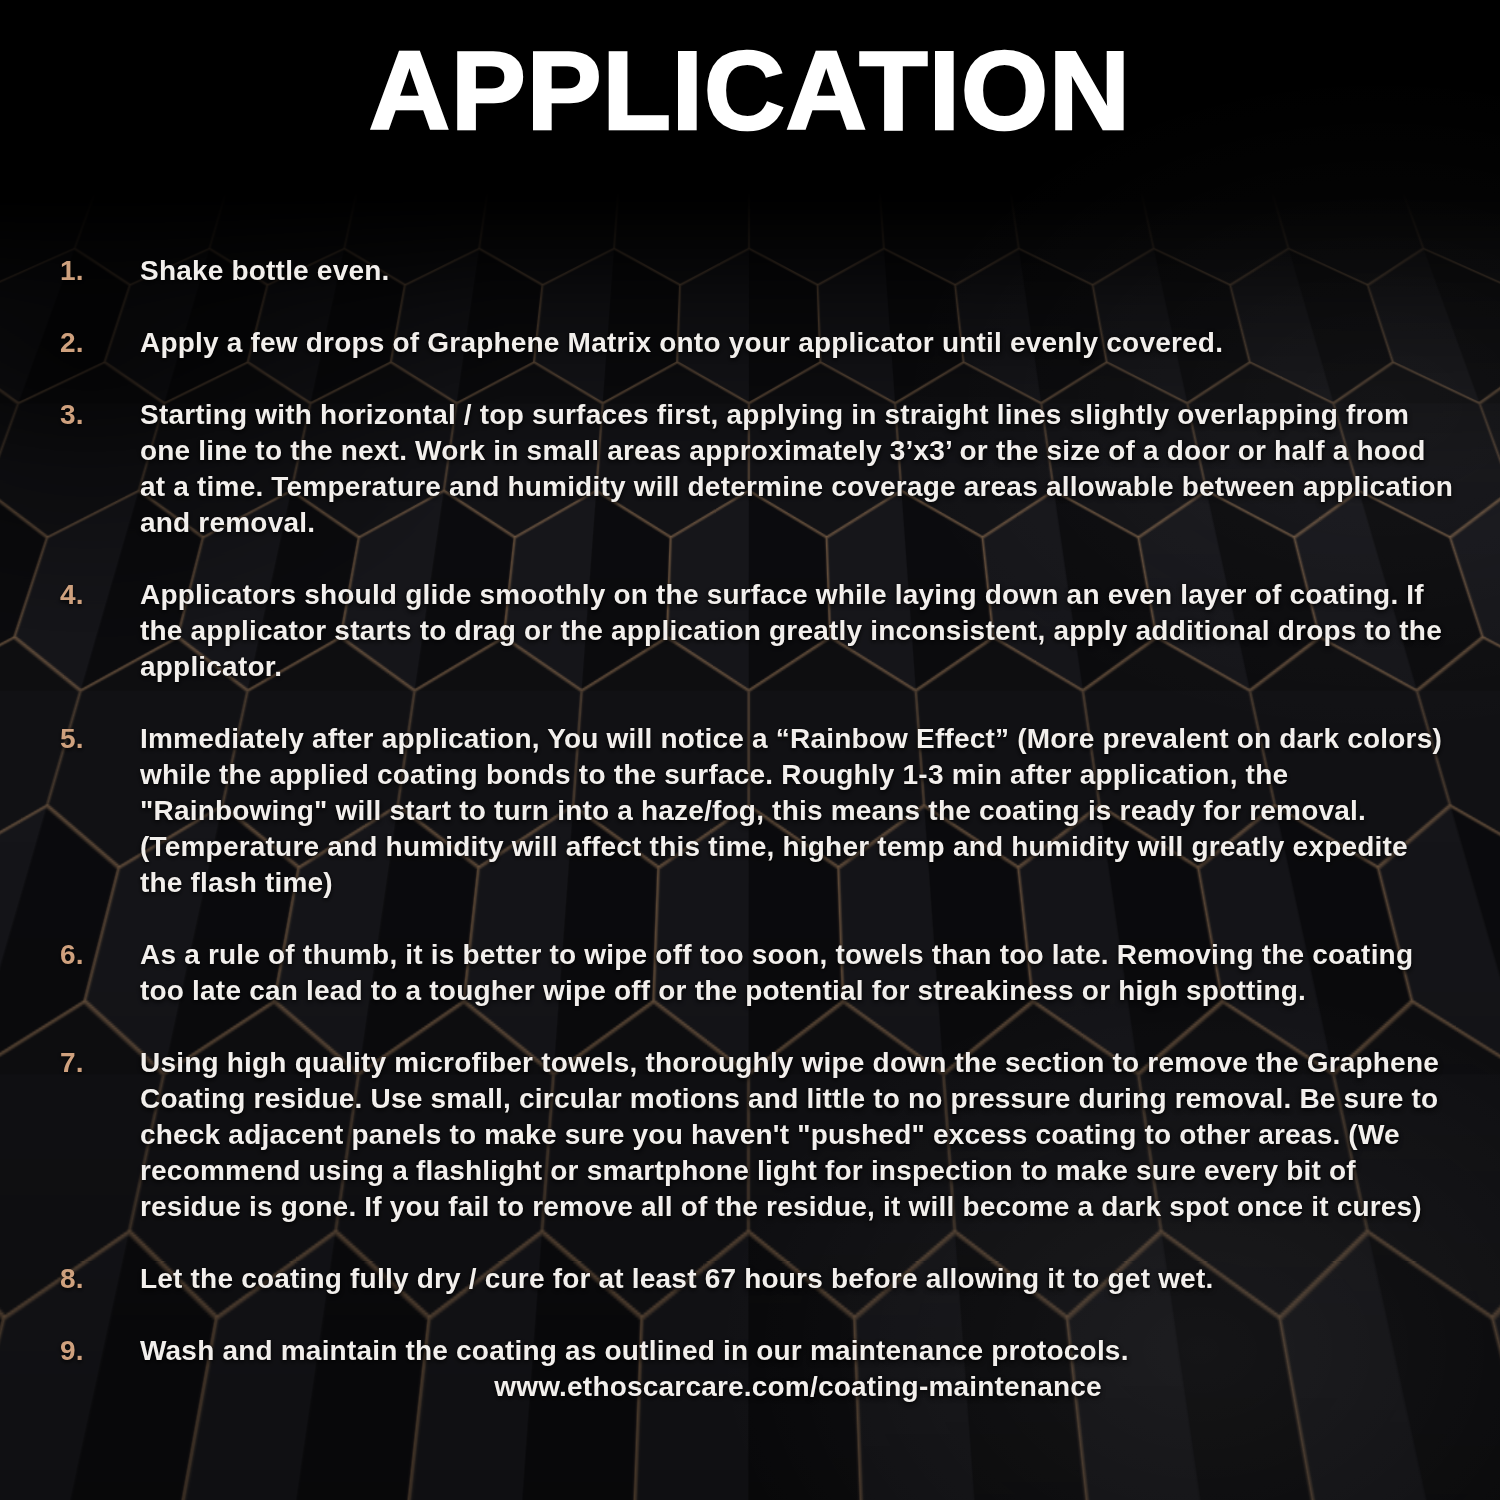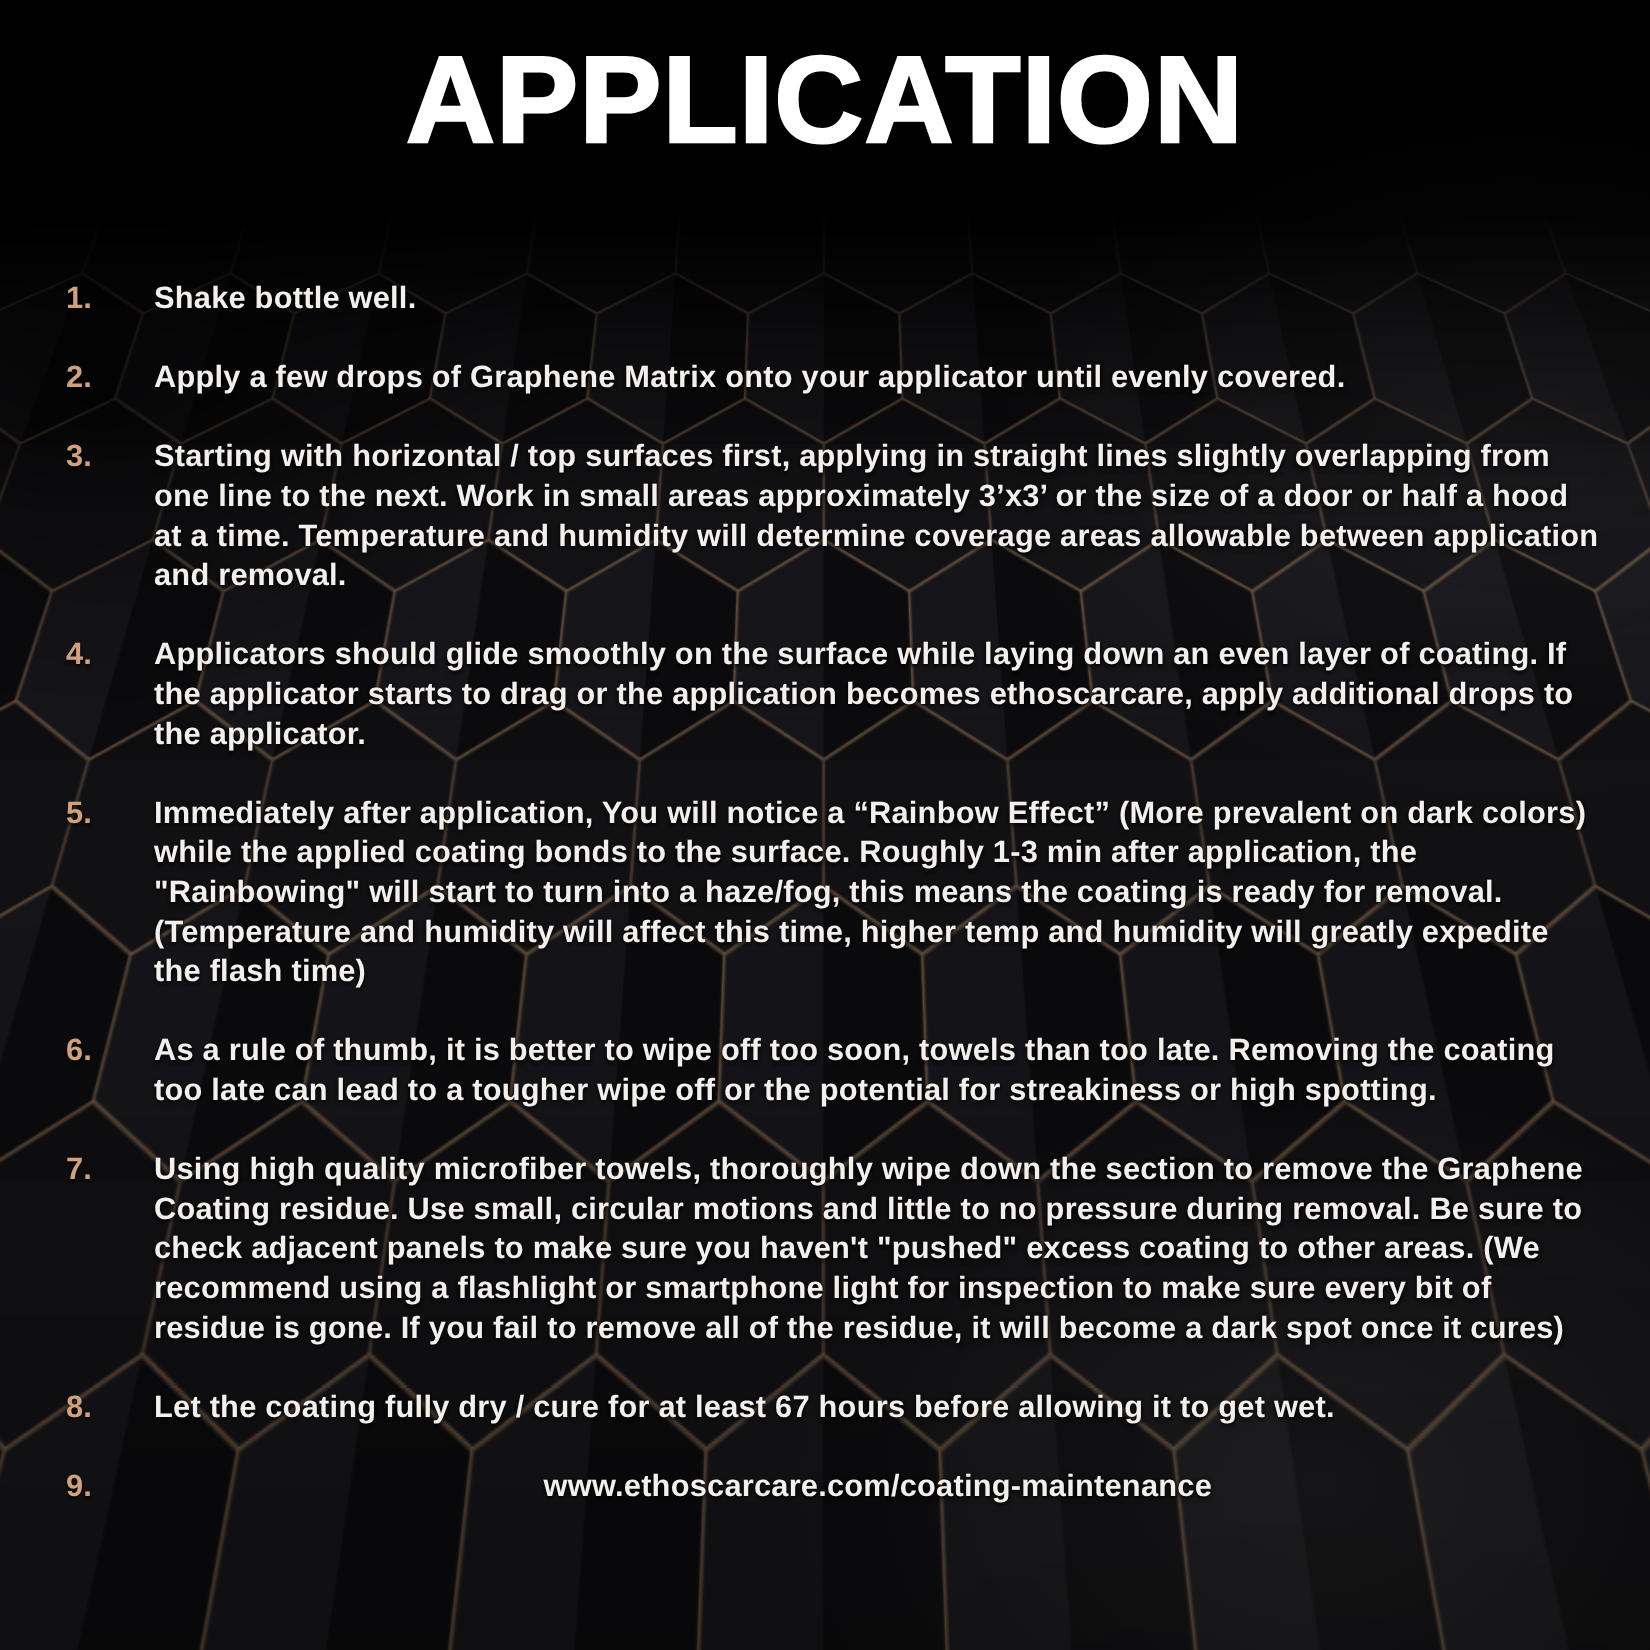--- a/index.html
+++ b/index.html
@@ -106,51 +106,52 @@
       <rect x="0" y="0" width="2600" height="1500" fill="url(#hx)"></rect>
     </svg>
     <div class="bg-fade"></div>
   </div>
 
   <h1 class="page-title">APPLICATION</h1>
 
   <ol class="steps">
     <li class="step">
       <span class="step-num">1.</span>
-      <span class="step-text">Shake bottle well.</span>
+      <span class="step-text">Shake bottle even.</span>
     </li>
     <li class="step">
       <span class="step-num">2.</span>
       <span class="step-text">Apply a few drops of Graphene Matrix onto your applicator until evenly covered.</span>
     </li>
     <li class="step">
       <span class="step-num">3.</span>
       <span class="step-text">Starting with horizontal / top surfaces first, applying in straight lines slightly overlapping from one line to the next. Work in small areas approximately 3’x3’ or the size of a door or half a hood at a time. Temperature and humidity will determine coverage areas allowable between application and removal.</span>
     </li>
     <li class="step">
       <span class="step-num">4.</span>
-      <span class="step-text">Applicators should glide smoothly on the surface while laying down an even layer of coating. If the applicator starts to drag or the application becomes ethoscarcare, apply additional drops to the applicator.</span>
+      <span class="step-text">Applicators should glide smoothly on the surface while laying down an even layer of coating. If the applicator starts to drag or the application greatly inconsistent, apply additional drops to the applicator.</span>
     </li>
     <li class="step">
       <span class="step-num">5.</span>
       <span class="step-text">Immediately after application, You will notice a “Rainbow Effect” (More prevalent on dark colors) while the applied coating bonds to the surface. Roughly 1-3 min after application, the "Rainbowing" will start to turn into a haze/fog, this means the coating is ready for removal. (Temperature and humidity will affect this time, higher temp and humidity will greatly expedite the flash time)</span>
     </li>
     <li class="step">
       <span class="step-num">6.</span>
       <span class="step-text">As a rule of thumb, it is better to wipe off too soon, towels than too late. Removing the coating too late can lead to a tougher wipe off or the potential for streakiness or high spotting.</span>
     </li>
     <li class="step">
       <span class="step-num">7.</span>
       <span class="step-text">Using high quality microfiber towels, thoroughly wipe down the section to remove the Graphene Coating residue. Use small, circular motions and little to no pressure during removal. Be sure to check adjacent panels to make sure you haven't "pushed" excess coating to other areas. (We recommend using a flashlight or smartphone light for inspection to make sure every bit of residue is gone. If you fail to remove all of the residue, it will become a dark spot once it cures)</span>
     </li>
     <li class="step">
       <span class="step-num">8.</span>
       <span class="step-text">Let the coating fully dry / cure for at least 67 hours before allowing it to get wet.</span>
     </li>
     <li class="step">
       <span class="step-num">9.</span>
       <span class="step-text">
+        <span>Wash and maintain the coating as outlined in our maintenance protocols.</span>
         <span class="step-url">www.ethoscarcare.com/coating-maintenance</span>
       </span>
     </li>
   </ol>
 
 </div>
 
 </body></html>

